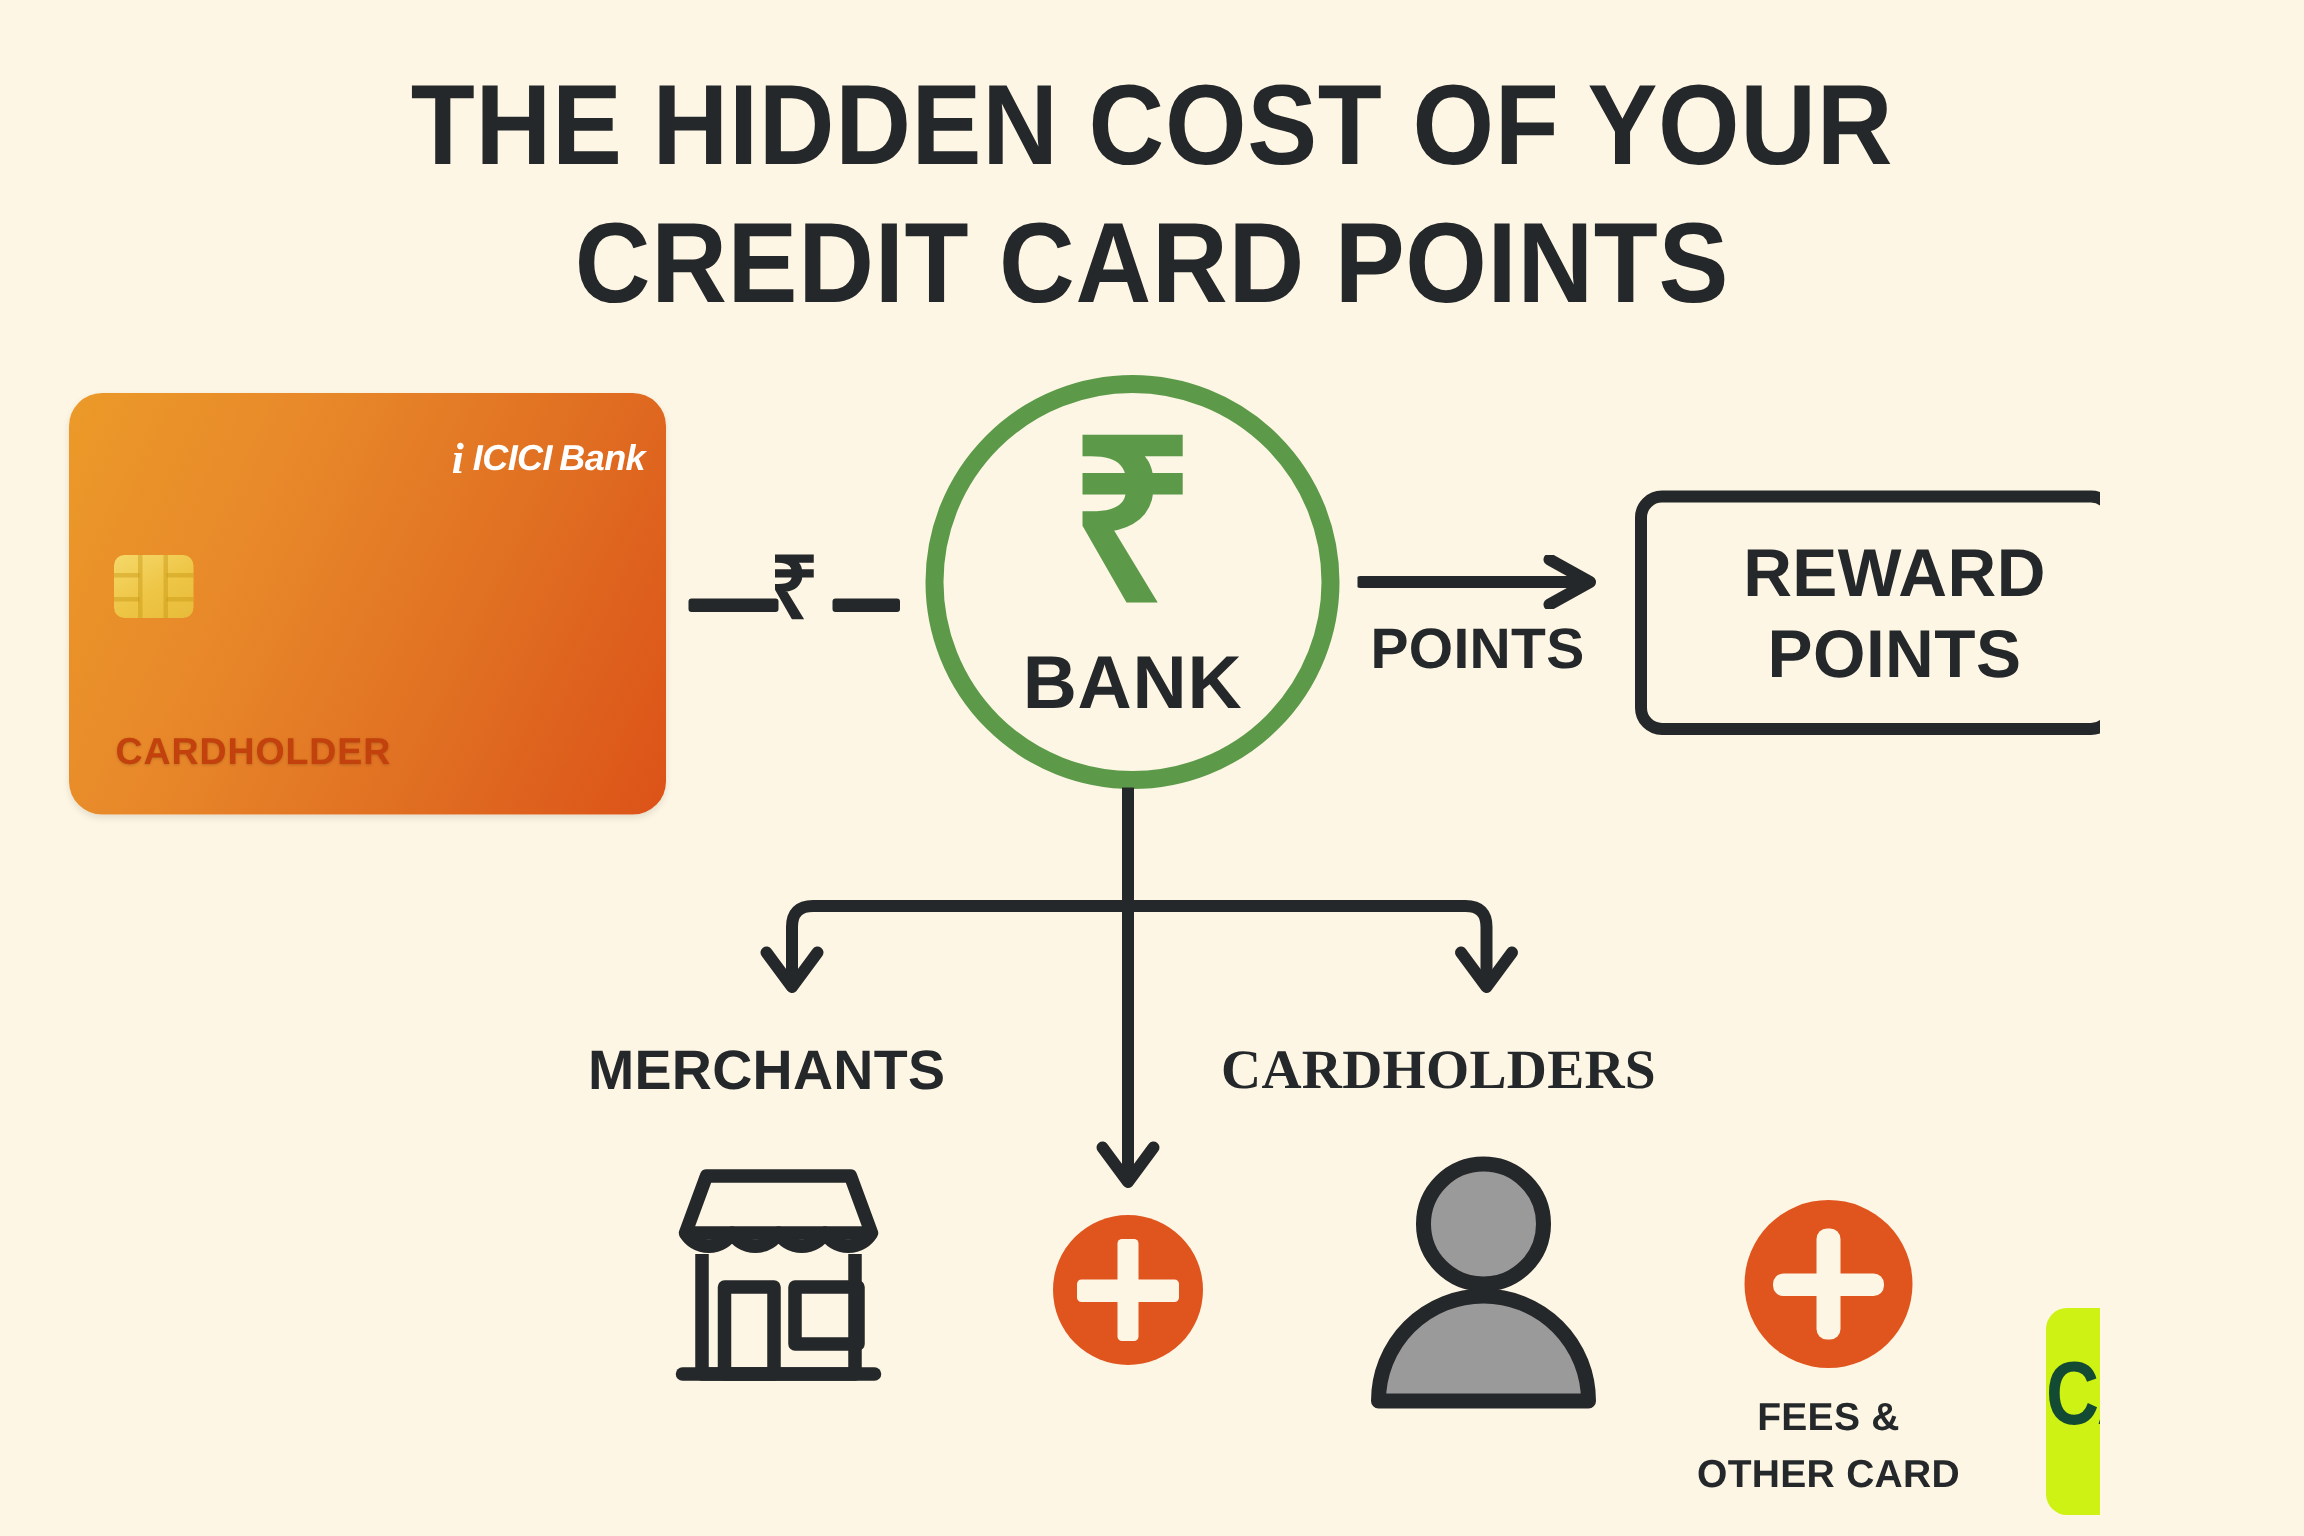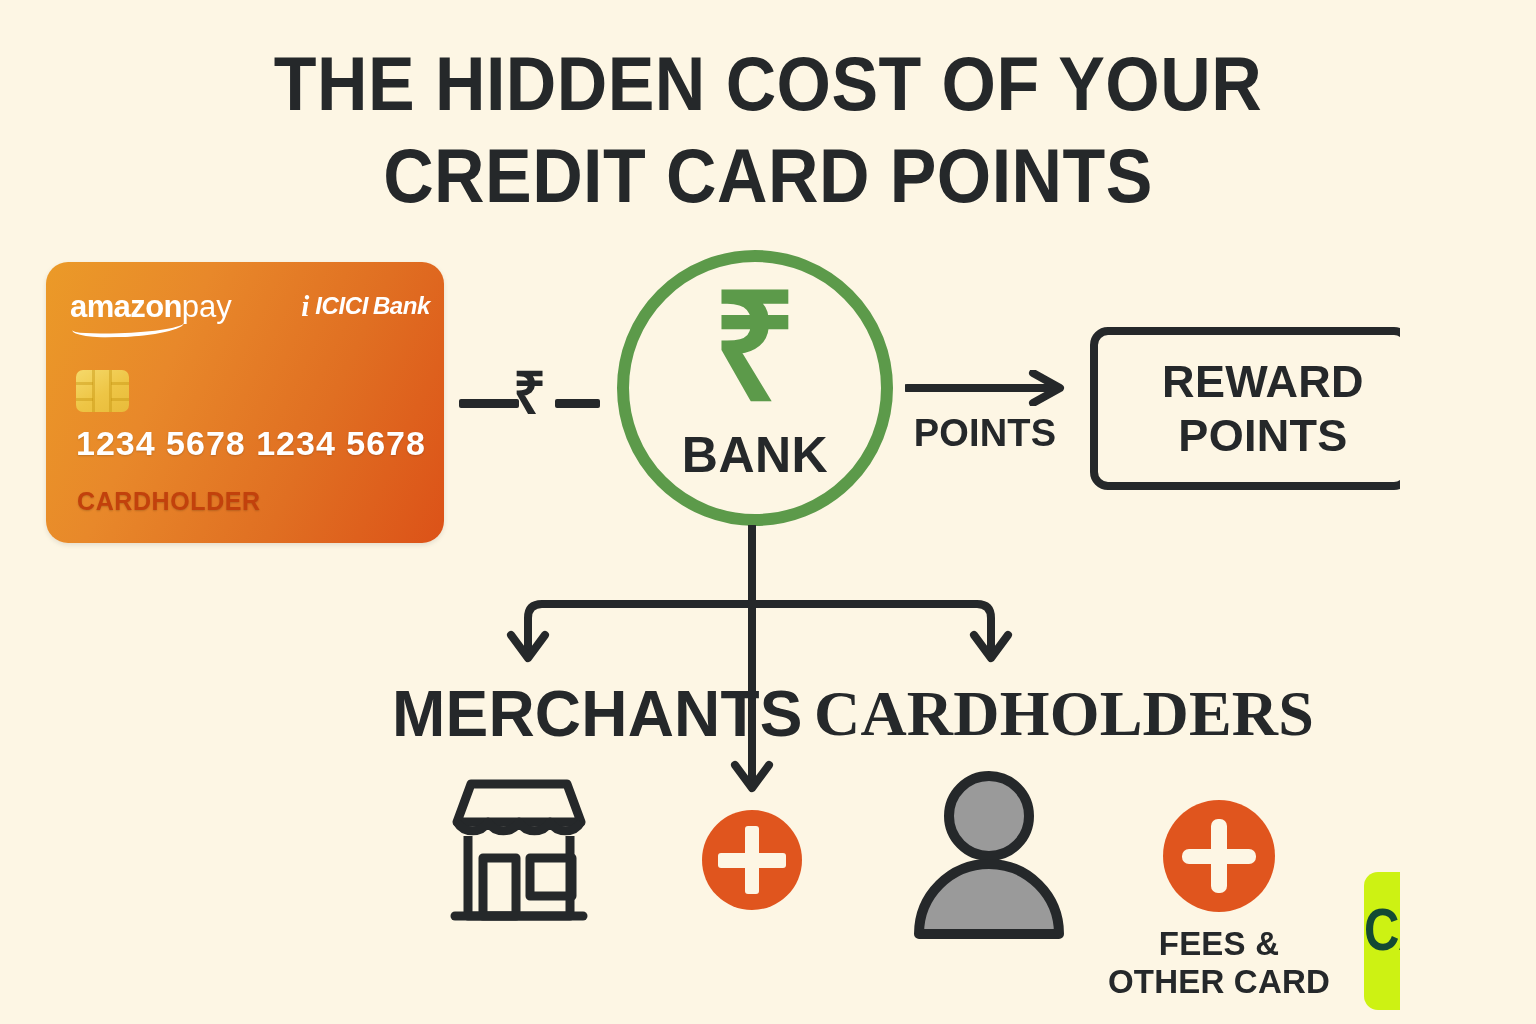--- a/index.html
+++ b/index.html
@@ -254,21 +254,21 @@
   }
 
   
   .tree { position: absolute; left: 480px; top: 525px; }
 
   
   .branch-label {
     position: absolute;
     color: #25282a;
     font-weight: bold;
-    font-size: 64px;
+    font-size: 37px;
     line-height: 54px;
     letter-spacing: 0.2px;
     white-space: nowrap;
   }
   .label-merchants   { left: 392px; top: 687px; }
   .label-cardholders { left: 814px; top: 687px; font-family: Liberation Serif, serif; }
 
   
   .shop-icon   { position: absolute; left: 435px; top: 770px; }
   .person-icon { position: absolute; left: 905px; top: 768px; }
@@ -297,21 +297,21 @@
   .plus-right .v { left: 43%; top: 17%; width: 14%; height: 66%; border-radius: 7px; }
 
   .fees-label {
     position: absolute;
     left: 1069px;
     top: 925px;
     width: 300px;
     text-align: center;
     color: #25282a;
     font-weight: bold;
-    font-size: 33px;
+    font-size: 26px;
     line-height: 38px;
     letter-spacing: 0.2px;
   }
 
   
   .brand-logo {
     position: absolute;
     left: 1364px;
     top: 872px;
     width: 143px;
@@ -354,41 +354,36 @@
 <div id="stage">
 
   <div class="title">
     <span class="line line1">THE HIDDEN COST OF YOUR</span>
     <span class="line line2">CREDIT CARD POINTS</span>
   </div>
 
   <div class="card">
 
     <div class="card-top">
-      <div class="amazon-wrap">
-        <div class="amazon-text"><span>amazon</span><span class="pay">pay</span></div>
-        <div class="amazon-smile"></div>
-      </div>
       <div class="icici-wrap">
         <span class="icici-i">i</span>
         <span class="icici-text"><span>ICICI</span><span class="bank">Bank</span></span>
       </div>
     </div>
 
   </div>
 
   <div class="chip">
     <span class="cv c1"></span>
       <span class="cv c2"></span>
     <span class="cv c3"></span>
       <span class="cv c4"></span>
     <span class="cv c5"></span>
       <span class="cv c6"></span>
   </div>
-  <div class="card-number">1234 5678 1234 5678</div>
   <div class="card-holder">CARDHOLDER</div>
 
   <div class="connector">
     <div class="bar bar-l"></div>
     <div class="rupee">₹</div>
     <div class="bar bar-r"></div>
   </div>
 
   <div class="bank-circle"></div>
   <div class="bank-rupee">₹</div>

